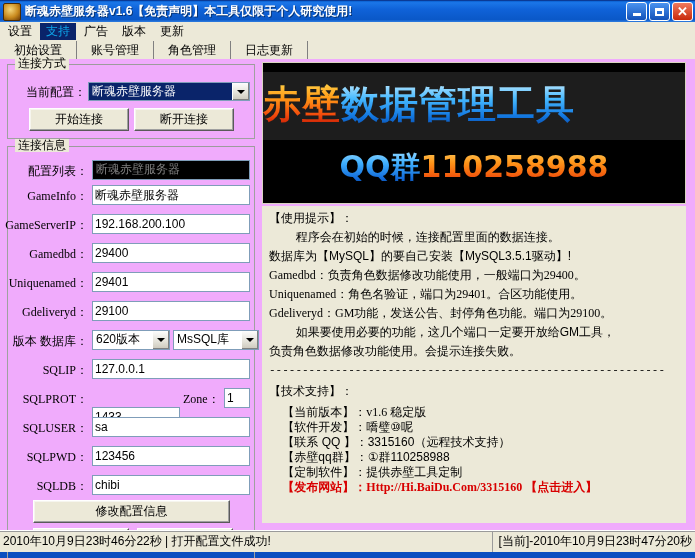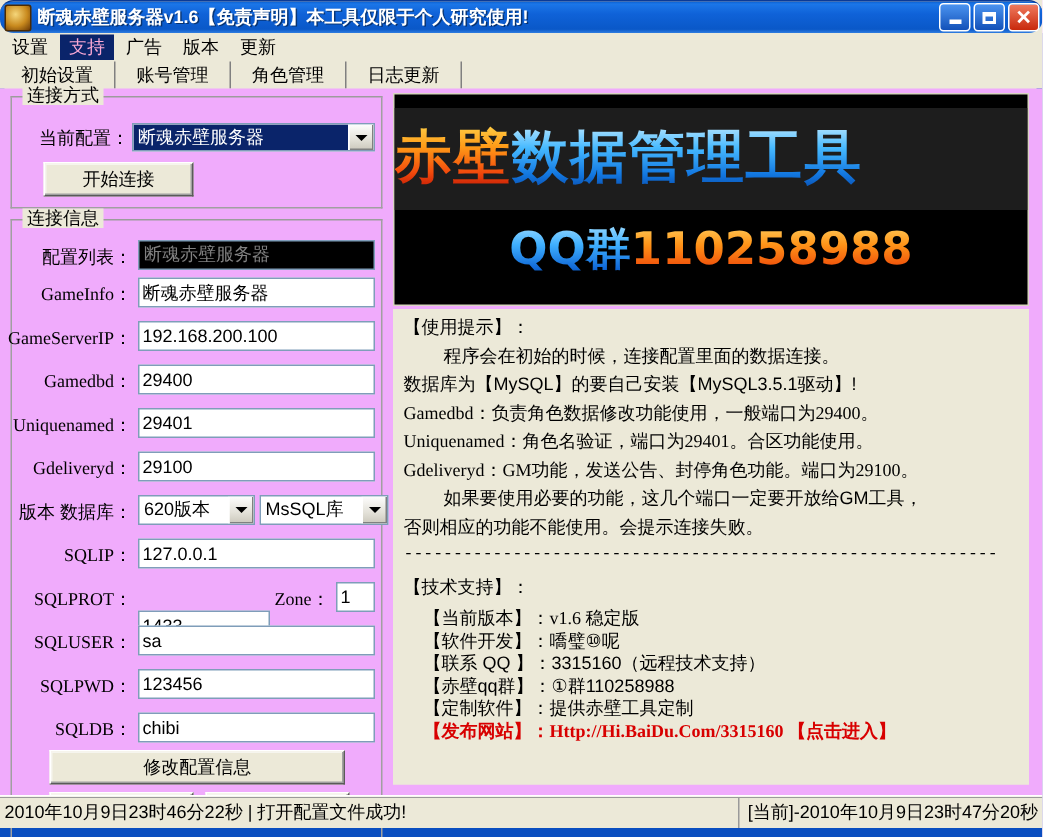--- a/index.html
+++ b/index.html
@@ -24,21 +24,20 @@
     position: absolute;
     left: 0; top: 0;
     width: 695px;
     height: 22px;
     background: linear-gradient(to bottom, #0a60d0 0%, #1b76e8 8%, #0f62d8 40%, #0a58c8 88%, #2f7de0 100%);
     display: flex;
     align-items: center;
     box-sizing: border-box;
     padding-left: 3px;
     border-top: 1px solid #0a3a96;
-    border-radius: 9px;
   }
   .title-icon {
     width: 16px; height: 16px;
     margin-right: 4px;
     background: radial-gradient(circle at 40% 35%, #f5d67a 0%, #c98a1e 55%, #6b3a06 100%);
     border: 1px solid #4a2a04;
     border-radius: 2px;
     flex: 0 0 auto;
   }
   .title-text {
@@ -87,21 +86,21 @@
   .menu-item {
     font-size: 12px;
     color: #000;
     padding: 1px 6px 2px 6px;
     margin-left: 2px;
     white-space: nowrap;
     line-height: 14px;
   }
   .menu-item.selected {
     background: #0a246a;
-    color: #f9a8d4;
+    color: #0ea5e9;
   }
 
   
   .tabstrip {
     position: absolute;
     left: 0; top: 40px;
     width: 695px; height: 19px;
     background: #ece9d8;
     display: flex;
     align-items: flex-end;
@@ -422,20 +421,21 @@
       <div class="group-title">连接方式</div>
     </div>
     <div class="field-label" style="left:16px; top:26px; width:70px;">当前配置：</div>
     <div class="combo" style="left:88px; top:23px; width:162px; height:19px;">
       <div class="combo-value selected">断魂赤壁服务器</div>
       <div class="combo-arrow">
           <span class="arrow-down"></span>
         </div>
     </div>
     <div class="btn" style="left:29px; top:49px; width:100px; height:23px;">开始连接</div>
+    <div class="btn" style="left:134px; top:49px; width:100px; height:23px;">断开连接</div>
 
     <div class="group" id="grp-info">
       <div class="group-title">连接信息</div>
     </div>
 
     <div class="field-label" style="left:10px; top:105px; width:78px;">配置列表：</div>
     <div class="listbox" style="left:92px; top:101px; width:158px; height:20px;">
       <div class="listbox-item">断魂赤壁服务器</div>
     </div>
 
@@ -496,21 +496,21 @@
     </div>
 
     <div class="infopanel">
       <div class="ln">【使用提示】：</div>
       <div class="ln">        程序会在初始的时候，连接配置里面的数据连接。</div>
       <div class="ln">数据库为【MySQL】的要自己安装【MySQL3.5.1驱动】!</div>
       <div class="ln mono">Gamedbd：负责角色数据修改功能使用，一般端口为29400。</div>
       <div class="ln mono">Uniquenamed：角色名验证，端口为29401。合区功能使用。</div>
       <div class="ln mono">Gdeliveryd：GM功能，发送公告、封停角色功能。端口为29100。</div>
       <div class="ln">        如果要使用必要的功能，这几个端口一定要开放给GM工具，</div>
-      <div class="ln">否则相应的功能不能使用。会提示连接失败。</div>
+      <div class="ln">负责角色数据修改功能使用。会提示连接失败。</div>
       <div class="ln dash">------------------------------------------------------------</div>
       <div class="ln" style="margin-top:2px;">【技术支持】：</div>
       <div style="height:4px;"></div>
       <div class="ln tight"><span>    【当前版本】：</span><span class="mono">v1.6 稳定版</span></div>
       <div class="ln tight"><span>    【软件开发】：</span><span>嘺璧⑩呢</span></div>
       <div class="ln tight"><span>    【联系 QQ 】：</span><span>3315160（远程技术支持）</span></div>
       <div class="ln tight"><span>    【赤壁qq群】：</span><span>①群110258988</span></div>
       <div class="ln tight"><span>    【定制软件】：</span><span>提供赤壁工具定制</span></div>
       <div class="ln tight red"><span>    【发布网站】：</span><span class="mono">Http://Hi.BaiDu.Com/3315160 【点击进入】</span></div>
     </div>

